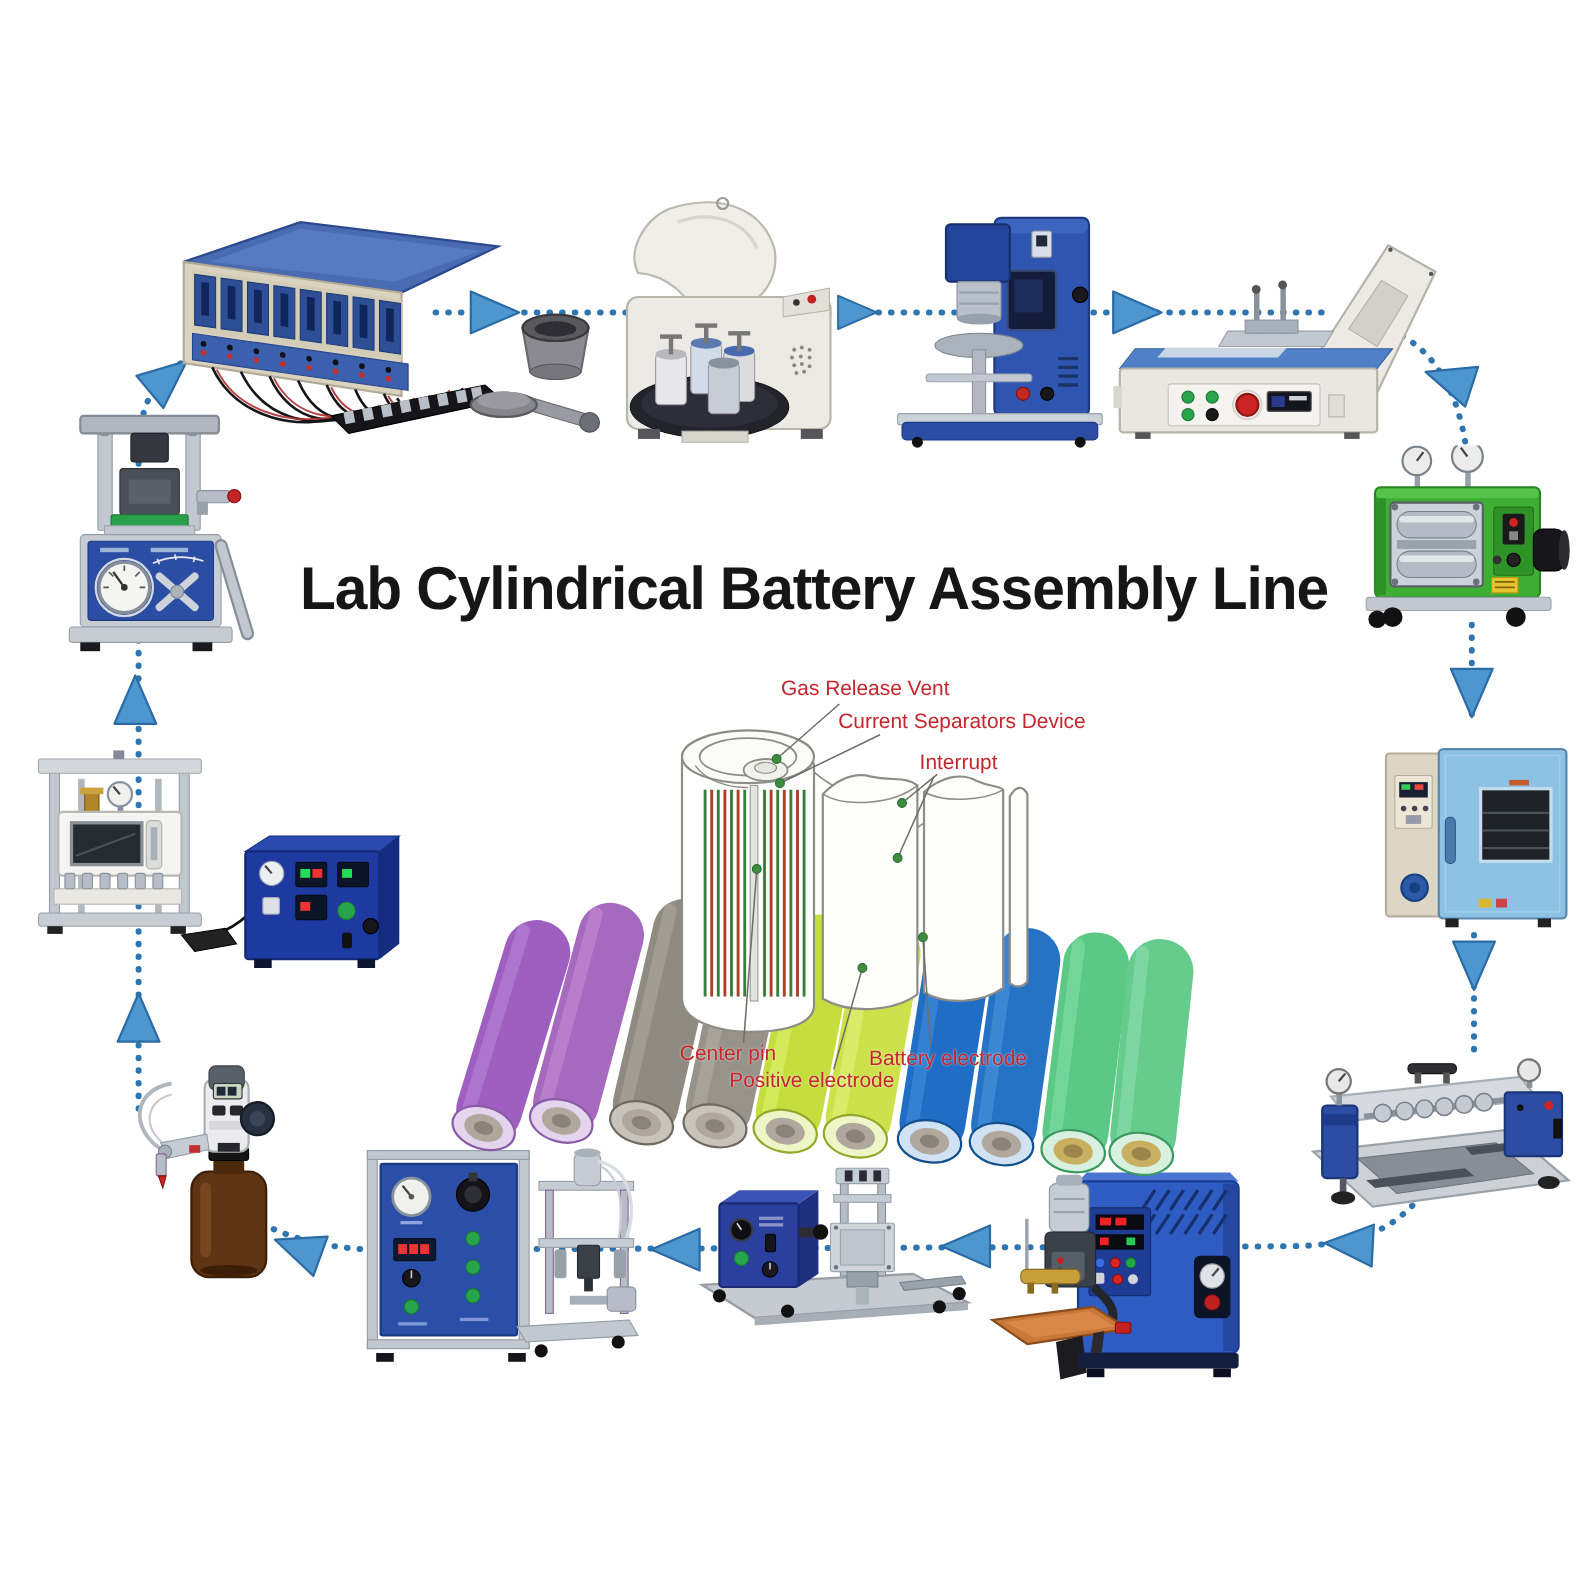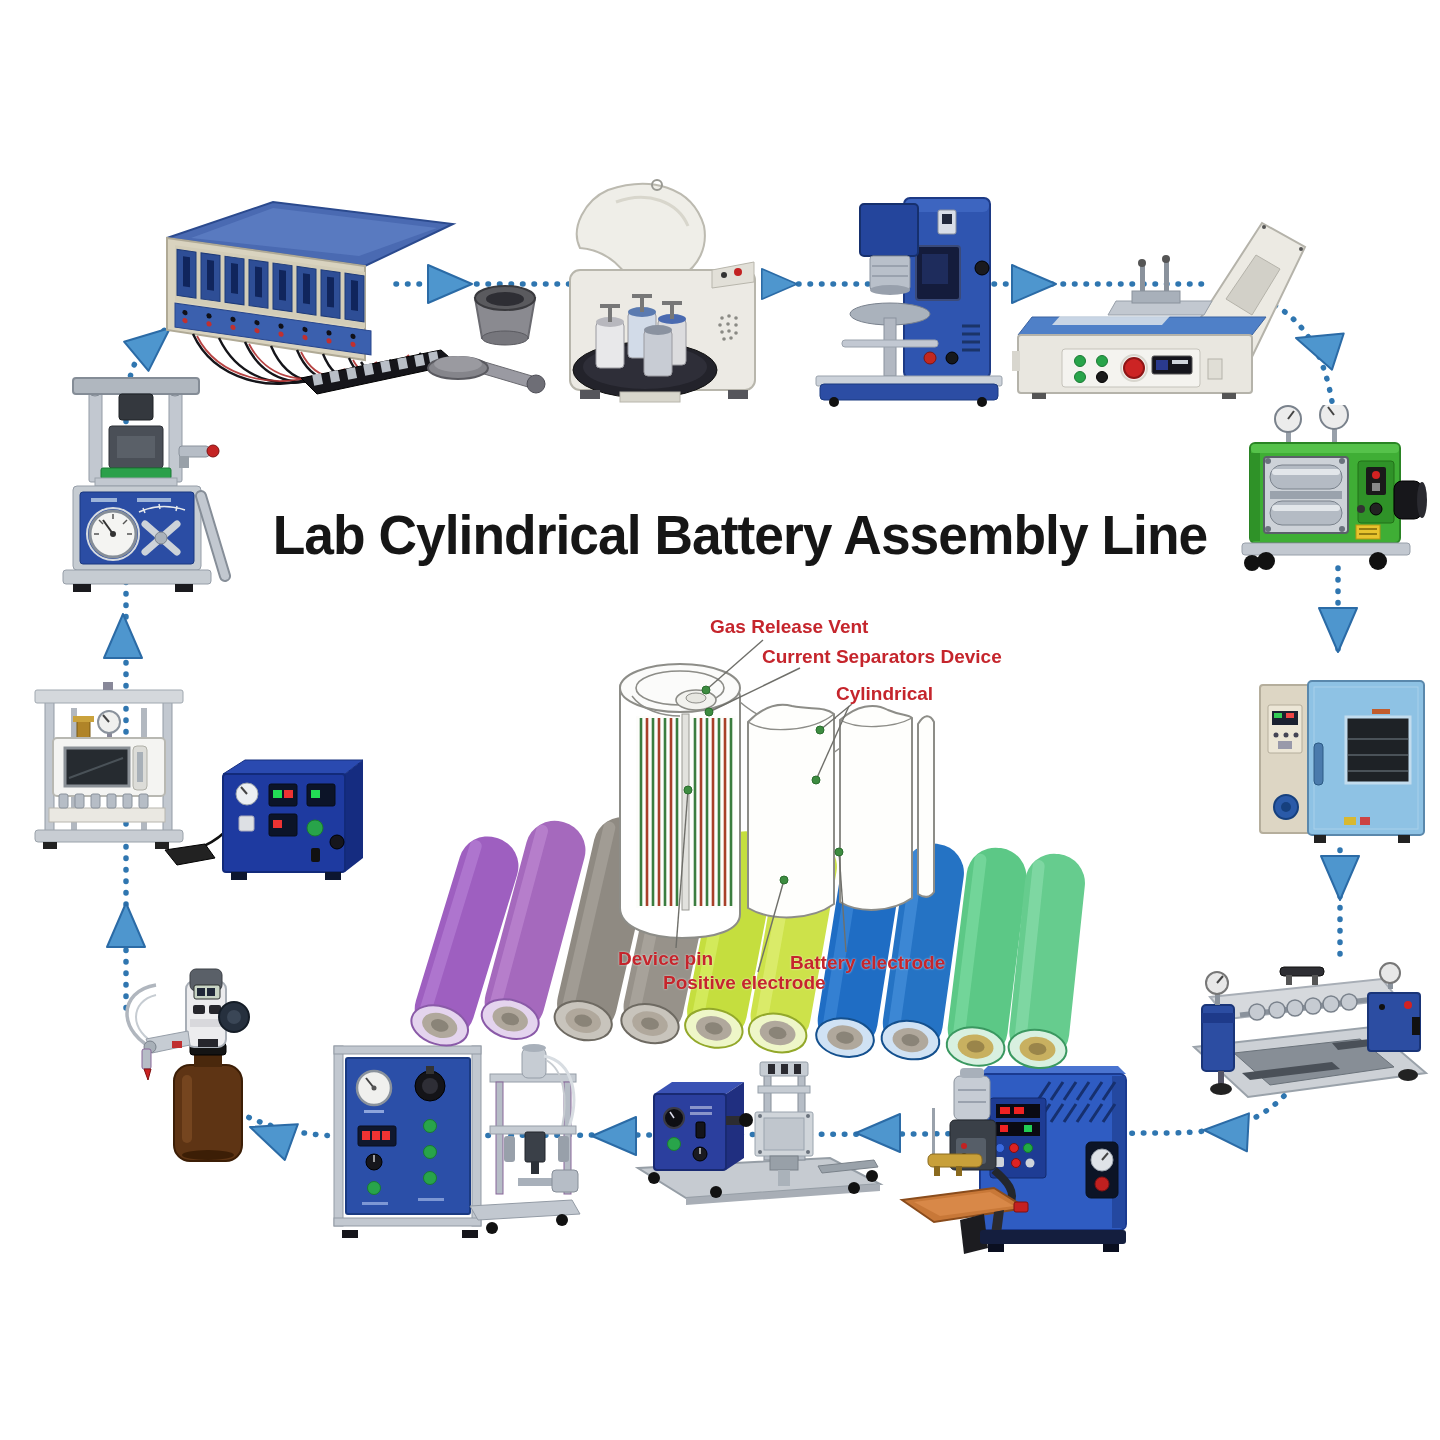--- a/index.html
+++ b/index.html
@@ -8,21 +8,21 @@
     font-family:"Liberation Sans", sans-serif;
   }
   .layer{position:absolute;left:0;top:0;width:1440px;height:1440px;}
   .machine{position:absolute;}
   .title{
     position:absolute;left:160px;top:503px;width:1160px;text-align:center;
     font-size:55px;font-weight:700;color:#161616;letter-spacing:-1px;
     transform:scaleX(0.97);white-space:nowrap;
   }
   .blabel{
-    position:absolute;color:#c5252c;font-weight:700;font-size:19px;white-space:nowrap;
+    position:absolute;color:#c5252c;font-weight:400;font-size:19px;white-space:nowrap;
     text-shadow:0 0 2px rgba(255,255,255,.8);
   }
   .dots{fill:none;stroke:#2f76b0;stroke-width:5.5;stroke-linecap:round;stroke-dasharray:0.5 11;}
   .ah{fill:#4e96ce;stroke:#2b6ba6;stroke-width:2;stroke-linejoin:round;}
   .leader{stroke:#6f6f6a;stroke-width:1.4;fill:none;}
   .ldot{fill:#3d8c40;stroke:#2a6e2e;stroke-width:1;}
 </style>
 </head>
 <body>
 
@@ -779,20 +779,20 @@
     <path class="leader" d="M676,948 L688,790"></path>
       <circle class="ldot" cx="688" cy="790" r="4"></circle>
     <path class="leader" d="M758,972 L784,880"></path>
       <circle class="ldot" cx="784" cy="880" r="4"></circle>
     <path class="leader" d="M846,952 L839,852"></path>
       <circle class="ldot" cx="839" cy="852" r="4"></circle>
   </svg>
 
   <div class="blabel" style="left:710px;top:616px;z-index:6">Gas Release Vent</div>
   <div class="blabel" style="left:762px;top:646px;z-index:6">Current Separators Device</div>
-  <div class="blabel" style="left:836px;top:683px;z-index:6">Cylindrical</div>
-  <div class="blabel" style="left:618px;top:948px;z-index:6">Device pin</div>
+  <div class="blabel" style="left:836px;top:683px;z-index:6">Interrupt</div>
+  <div class="blabel" style="left:618px;top:948px;z-index:6">Center pin</div>
   <div class="blabel" style="left:663px;top:972px;z-index:6">Positive electrode</div>
   <div class="blabel" style="left:790px;top:952px;z-index:6">Battery electrode</div>
 
   <div class="title" style="z-index:6">Lab Cylindrical Battery Assembly Line</div>
 
 </div>
 
 </body></html>

